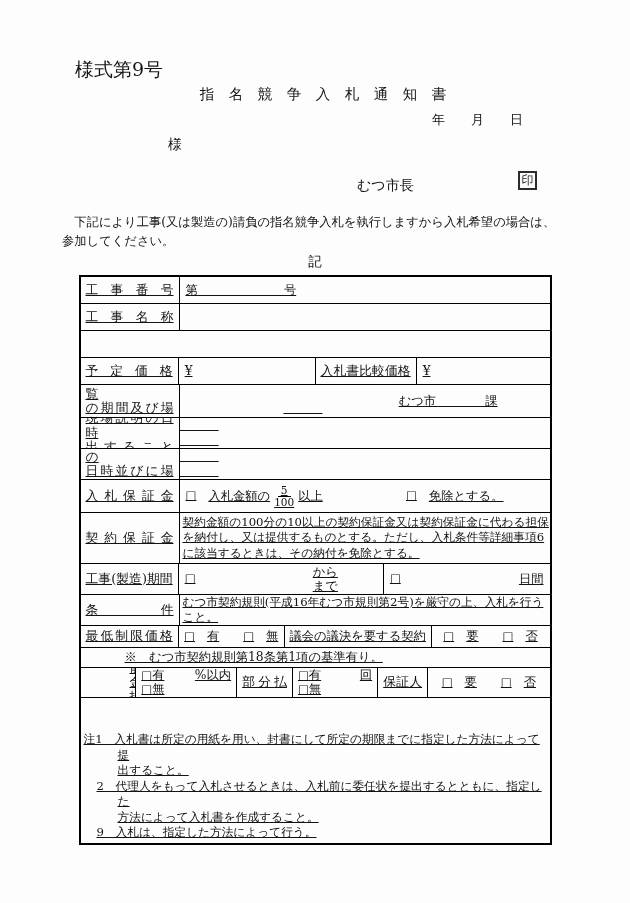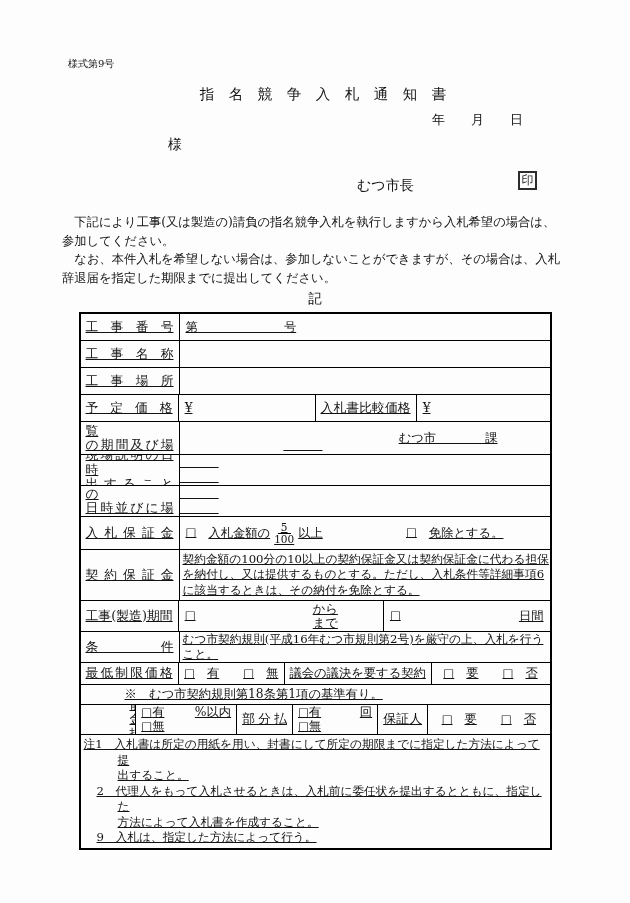--- a/index.html
+++ b/index.html
@@ -6,21 +6,21 @@
   .page{
     position:relative;
     width:630px;height:903px;
     background:#fdfdfd;
     color:#131313;
     font-family:"DejaVu Serif","Liberation Serif",serif;
     overflow:hidden;
   }
   
   .hdr{position:relative;height:213px;}
-  .form-no{position:absolute;left:68px;top:57px;font-size:10px;}
+  .form-no{position:absolute;left:75px;top:57px;font-size:19px;}
   .doc-title{position:absolute;left:0;right:0;top:85px;text-align:center;font-size:14.5px;white-space:pre;margin-left:16px;}
   .date-line{position:absolute;right:107px;top:111px;font-size:13px;white-space:pre;}
   .addressee{position:absolute;left:168px;top:136px;font-size:14px;}
   .sender{position:absolute;left:357px;top:177px;font-size:14px;}
   .seal-box{
     position:absolute;left:518px;top:171px;width:19px;height:19px;
     border:2px solid #2c2c2c;box-sizing:border-box;
     display:flex;align-items:center;justify-content:center;
     font-size:12px;color:#2c2c2c;
   }
@@ -70,63 +70,58 @@
   .ctr{display:flex;flex-direction:row;align-items:center;justify-content:center;}
   .ctr .g13{margin-left:12px;} .ctr .g26{margin-left:24px;}
   .council{text-align:center;font-size:12.3px;}
   .star-row{padding-left:44px;font-size:12.3px;white-space:pre;}
   .adv-lines{padding:0 5px;line-height:13.5px;width:100%;box-sizing:border-box;}
   .adv-l1{display:flex;justify-content:space-between;align-items:center;}
   .adv-l1 .pair{display:flex;align-items:center;}
   .adv-txt{font-size:12.3px;}
   .notes-cell{padding:2px 3px;}
   .note{font-size:11.7px;line-height:15.5px;white-space:pre-wrap;}
-  .note1{padding-left:34px;text-indent:-34px;}
+  .note1{padding-left:34px;text-indent:-34px;margin-top:32px;}
   .note23{padding-left:34px;text-indent:-21px;}
 </style>
 </head>
 <body>
 
 <div class="page">
 
   <div class="hdr">
     <div class="form-no">様式第9号</div>
     <div class="doc-title">指　名　競　争　入　札　通　知　書</div>
     <div class="date-line">年　　月　　日</div>
     <div class="addressee">様</div>
     <div class="sender">むつ市長</div>
     <div class="seal-box">印</div>
   </div>
 
   <div class="para">　下記により工事(又は製造の)請負の指名競争入札を執行しますから入札希望の場合は、
 参加してください。</div>
-  <div class="para">　なお、本件入札を希望しない場合は、参加しないことができますが、その場合は、入札
-辞退届を指定した期限までに提出してください。</div>
   <div class="ki">記</div>
 
   <div class="tbl">
 
     <div class="tr h26">
       <div class="td cl lblc">
           <div class="jl">工事番号</div>
         </div>
       <div class="td rest val">第　　　　　　　号</div>
     </div>
 
     <div class="tr h26">
       <div class="td cl lblc">
           <div class="jl">工事名称</div>
         </div>
       <div class="td rest val"></div>
     </div>
 
     <div class="tr h26">
-      <div class="td cl lblc">
-          <div class="jl">工事場所</div>
-        </div>
       <div class="td rest val"></div>
     </div>
 
     <div class="tr h26">
       <div class="td cl lblc">
           <div class="jl">予定価格</div>
         </div>
       <div class="td c4a val">¥</div>
       <div class="td c4b lblc">
           <div class="jl">入札書比較価格</div>

